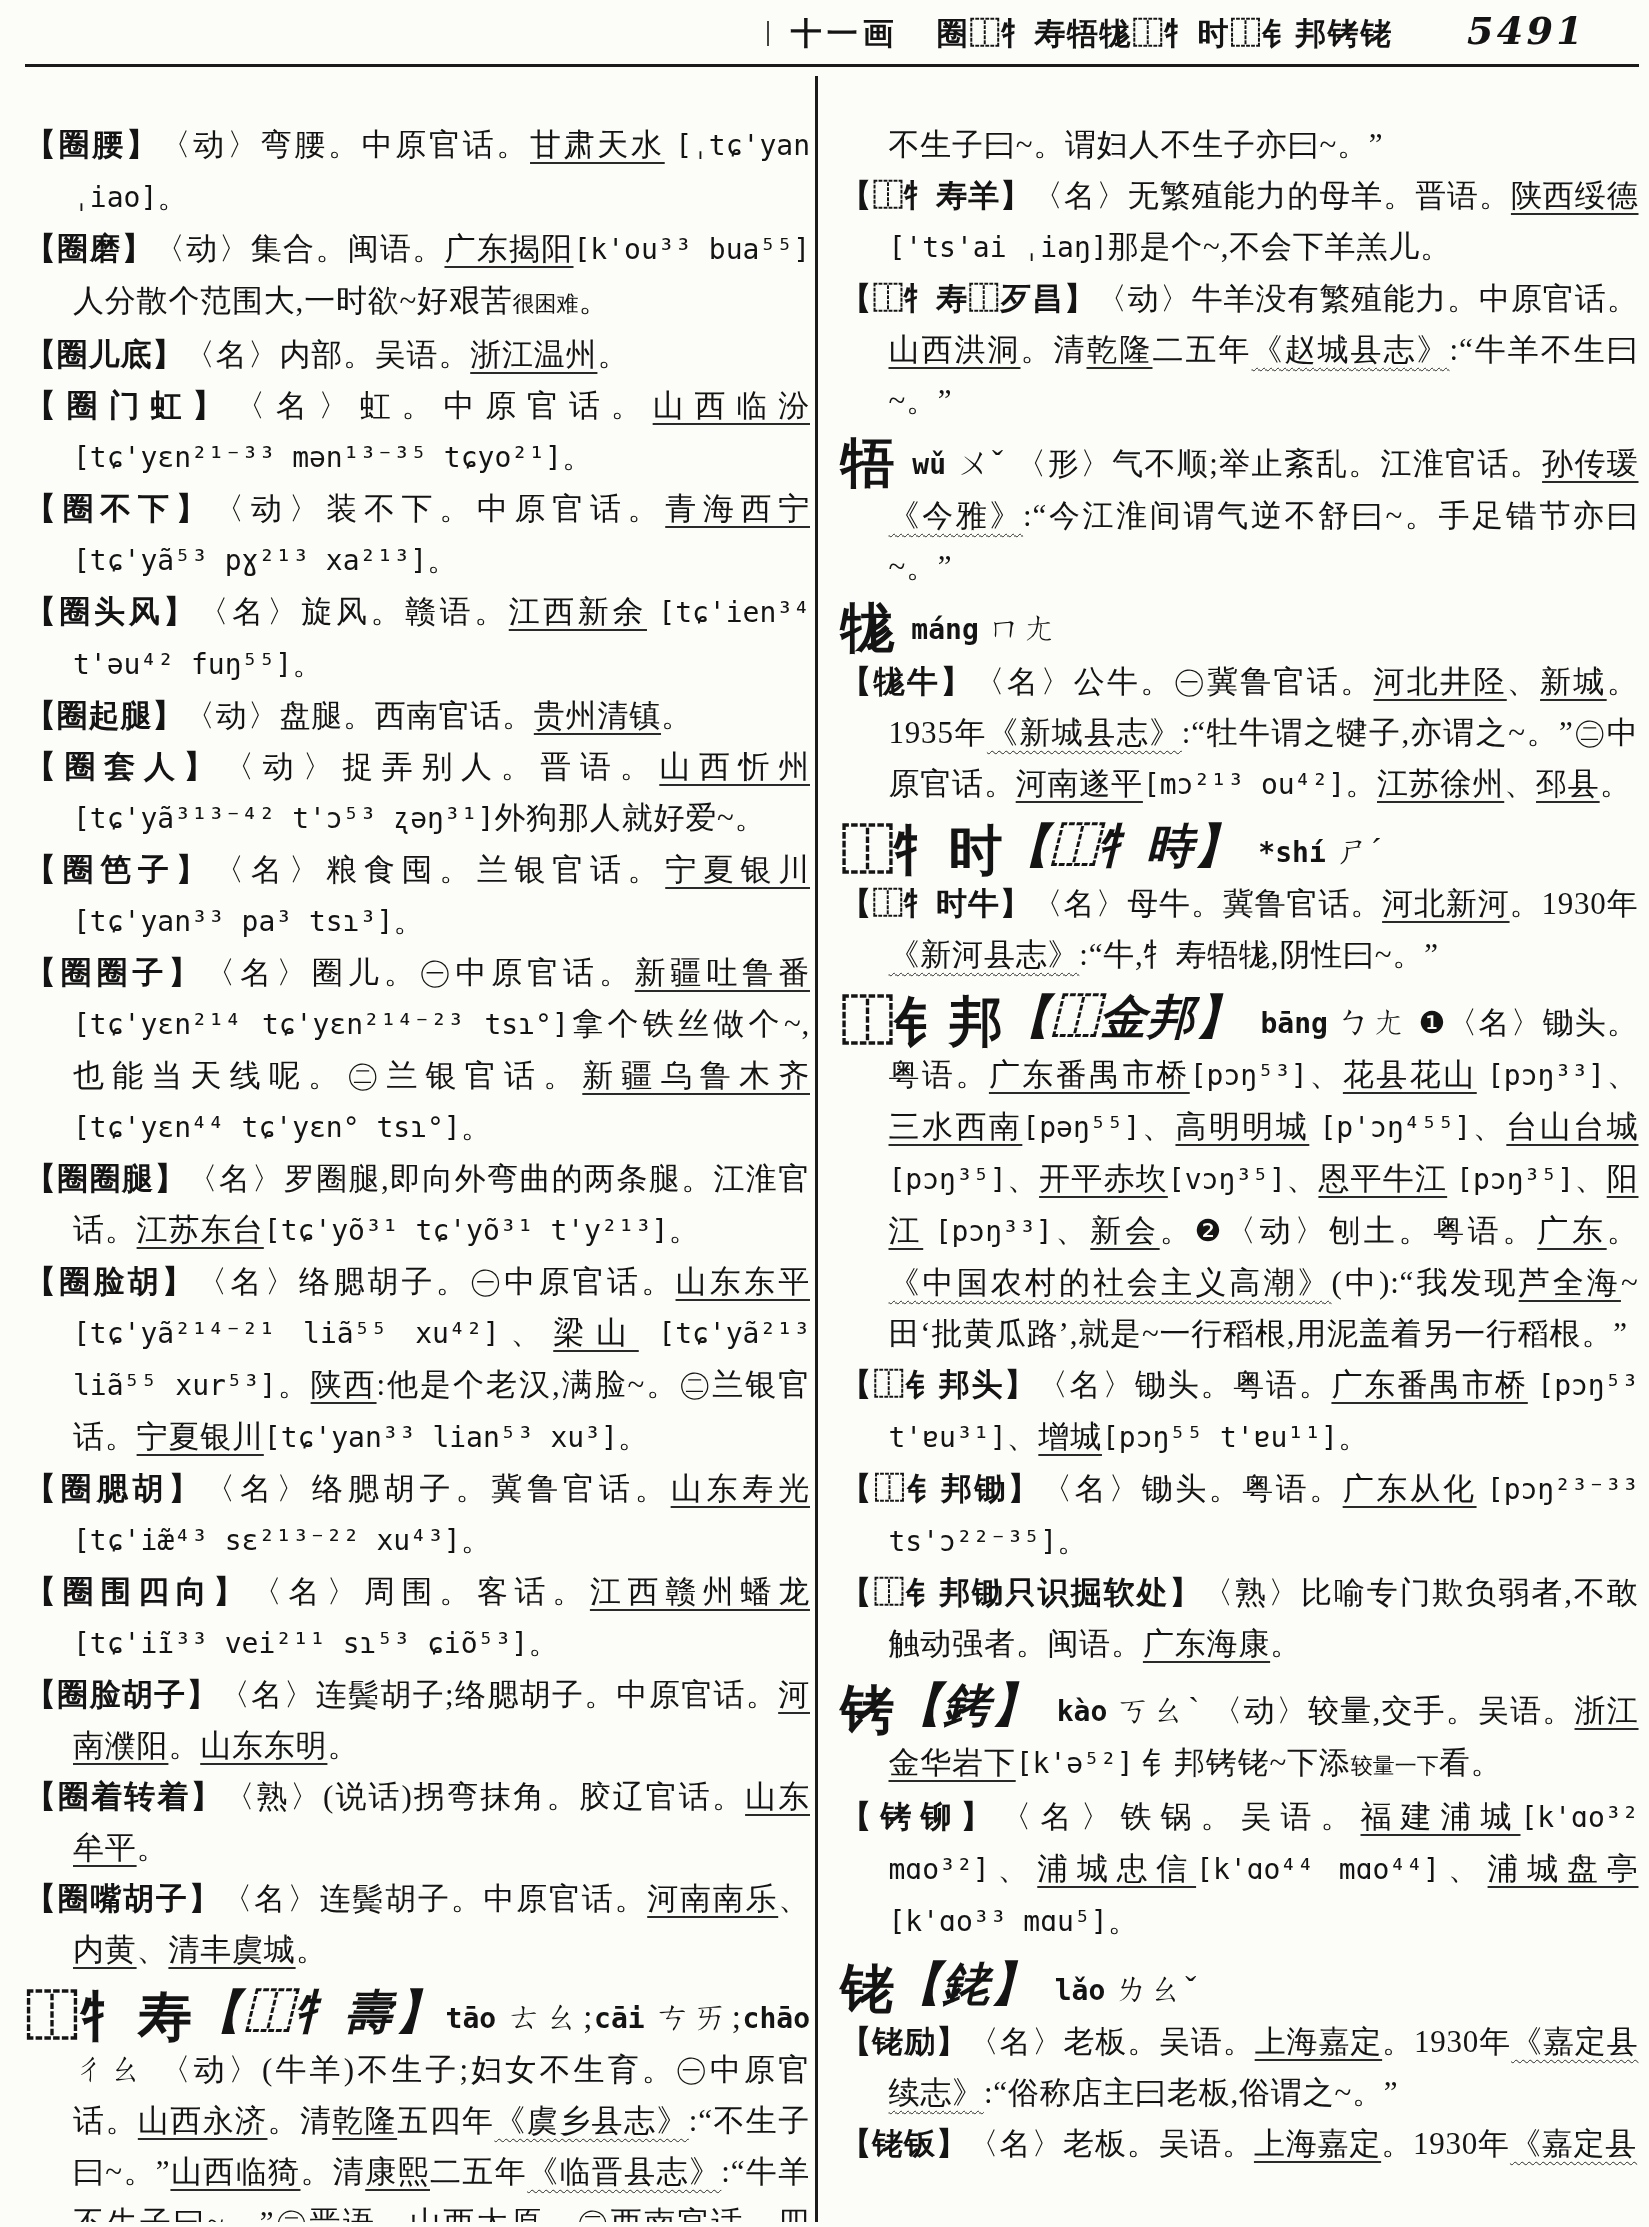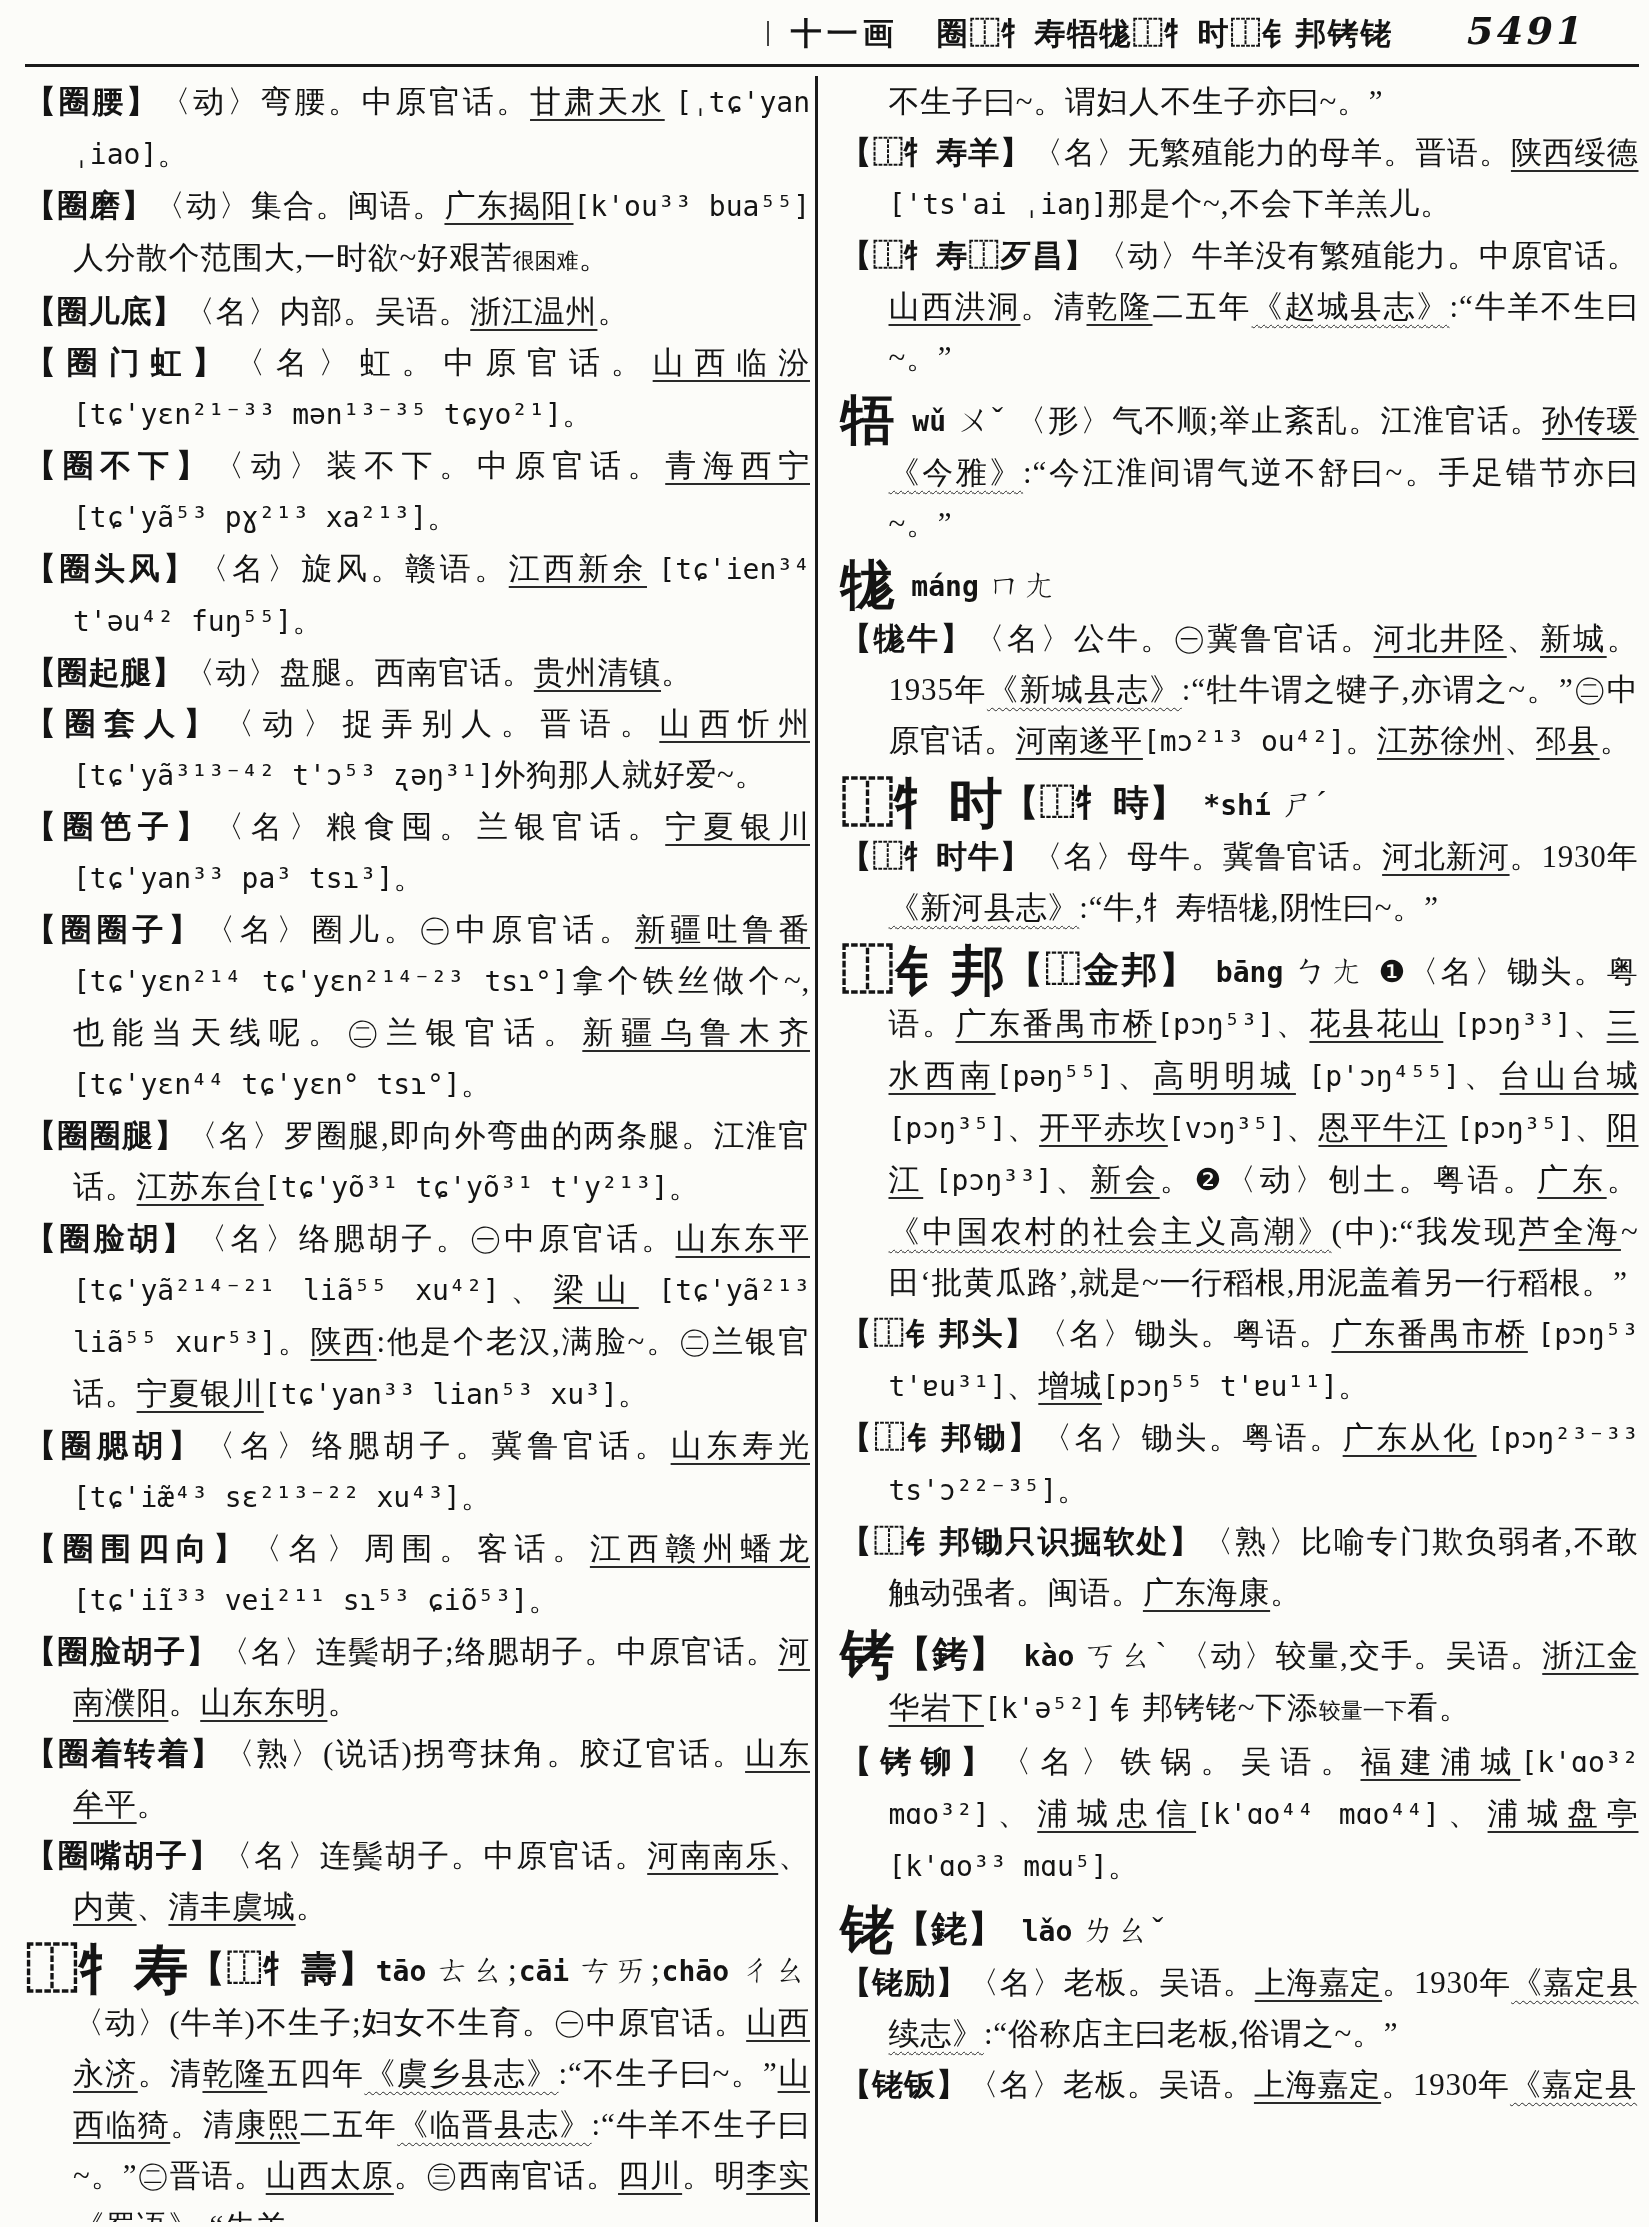--- a/index.html
+++ b/index.html
@@ -15,21 +15,21 @@
     display:flex;justify-content:flex-end;align-items:baseline;
     font-weight:bold;font-size:31px;white-space:nowrap;
   }
   .tick{display:inline-block;width:2.5px;height:25px;background:#444;margin-right:21.4px;align-self:center;}
   .sect{letter-spacing:5px;margin-right:38px;text-align:center;}
   .hws{letter-spacing:1.6px;margin-right:74px;}
   .pageno{font-size:38px;font-style:italic;letter-spacing:3.3px;font-family:"DejaVu Serif",serif;}
   .toprule{position:absolute;top:64px;left:25px;right:11.5px;height:3.3px;background:#1b1b1b;}
   
   .page-body{position:absolute;top:76px;left:25px;right:11.5px;bottom:5px;display:flex;}
-  .col{overflow:hidden;}
+  .col{overflow:hidden;margin-top:43px;}
   .col.left{width:785px;}
   .colrule{width:2.5px;background:#1b1b1b;margin:0 0 0 5px;}
   .col.right{flex:1;padding-left:23px;}
   
   p.entry{
     margin:0;font-size:31px;line-height:51px;
     padding-left:48px;text-indent:-48px;
     letter-spacing:0.8px;text-align:justify;
   }
   p.entry.cont{text-indent:0;}
@@ -38,21 +38,21 @@
   .seg-pos{}
   .seg-pn{text-decoration:underline;text-decoration-thickness:2.1px;text-underline-offset:7.4px;text-decoration-color:#2a2a2a;}
   .seg-bk{text-decoration:underline;text-decoration-style:wavy;text-decoration-thickness:1.2px;text-underline-offset:6.6px;text-decoration-color:#2a2a2a;}
   .seg-ipa,.seg-pin{font-family:"DejaVu Sans Mono","DejaVu Sans",monospace;font-size:28px;letter-spacing:0;}
   .seg-pin{font-weight:bold;}
   .seg-bo{font-size:33px;letter-spacing:1.6px;}
   .seg-sm{font-size:22px;letter-spacing:0;}
   .seg-c1{font-size:31px;}
   .seg-c2{font-size:30px;}
   .seg-big{font-size:54px;font-weight:bold;line-height:51px;vertical-align:-6.6px;letter-spacing:0;}
-  .seg-tr{font-weight:bold;font-size:36px;}
+  .seg-tr{font-weight:bold;font-size:47px;font-style:italic;}
 </style>
 </head>
 <body>
 
 <header class="page-header">
   <span class="tick"></span>
   <span class="sect">十一画</span>
   <span class="hws">圈⿰牜寿牾牻⿰牜时⿰钅邦铐铑</span>
   <span class="pageno">5491</span>
 </header>

